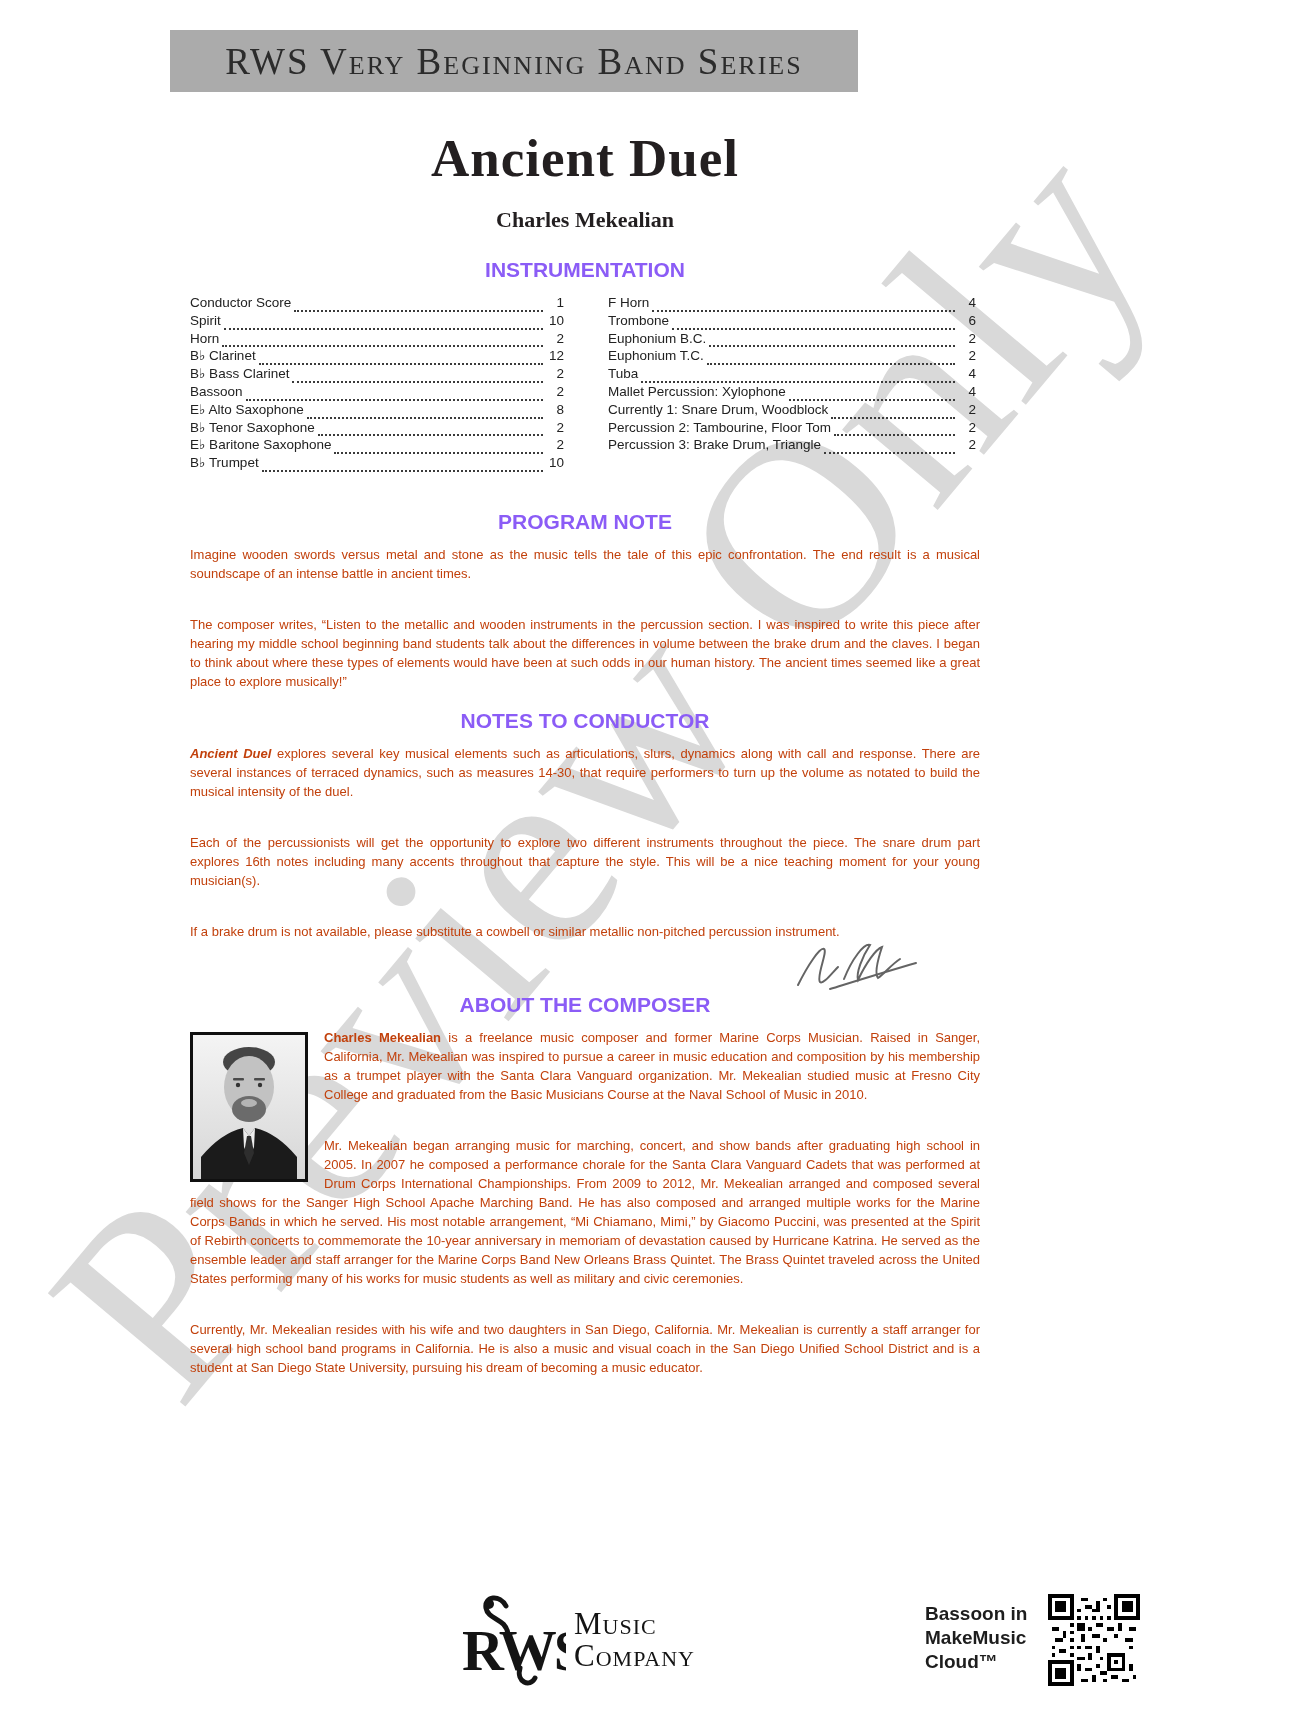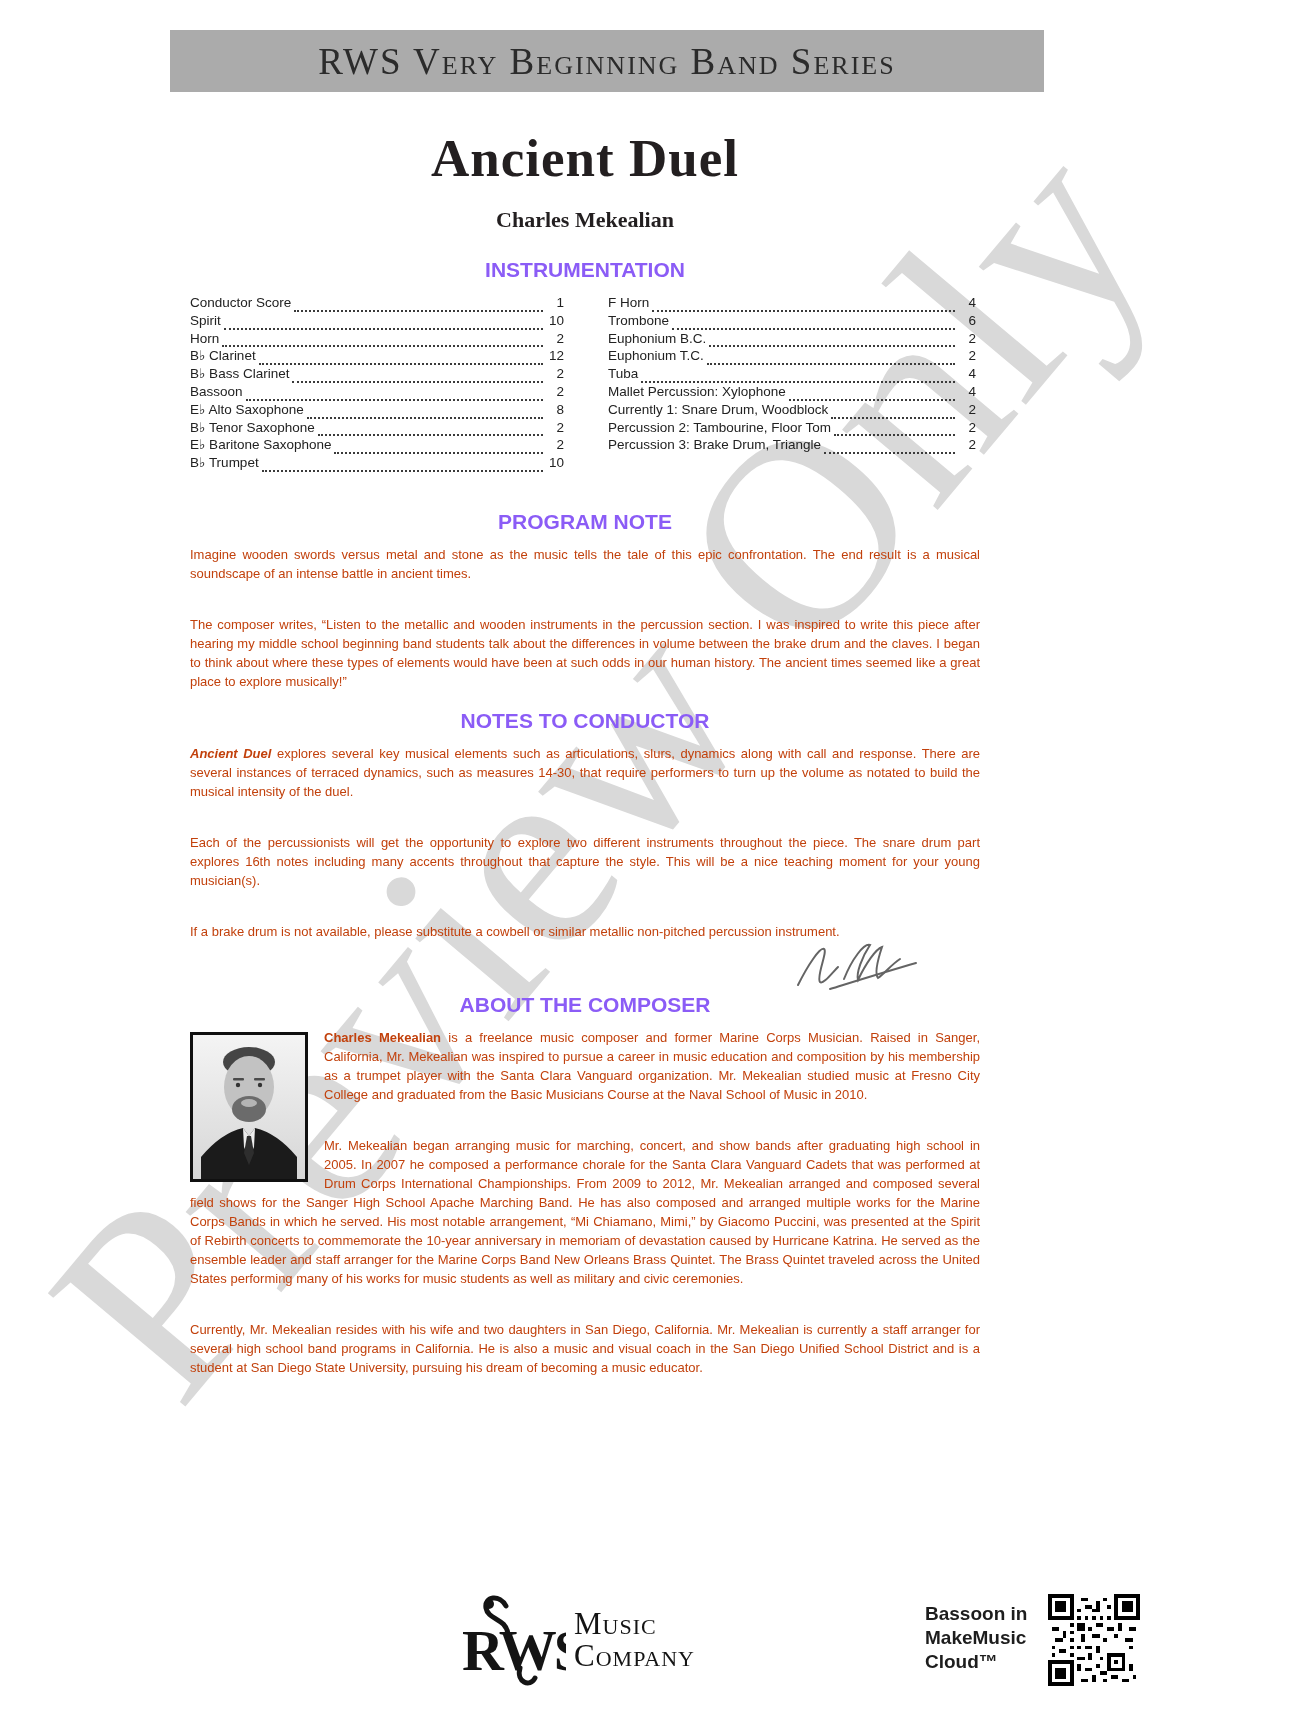--- a/index.html
+++ b/index.html
@@ -4,21 +4,21 @@
 <style>
   html,body{margin:0;padding:0;background:#ffffff;}
   .page{position:relative;width:1296px;height:1728px;background:#fff;overflow:hidden;
         font-family:"Liberation Sans",sans-serif;color:#262626;}
   
   .watermark{position:absolute;left:600px;top:770px;z-index:0;
              transform:translate(-50%,-50%) rotate(-50deg);
              font-family:"Liberation Serif",serif;font-size:272px;letter-spacing:2px;
              color:#d9d9d9;white-space:nowrap;pointer-events:none;}
   
-  .banner{position:absolute;left:170px;top:30px;width:874px;height:62px;background:#ababab;
+  .banner{position:absolute;left:170px;top:30px;width:688px;height:62px;background:#ababab;
           display:flex;align-items:center;justify-content:center;z-index:1;}
   .banner-text{font-family:"Liberation Serif",serif;font-variant:small-caps;font-size:37px;
                letter-spacing:2px;color:#2b2b2b;}
   
   .content{position:absolute;left:190px;top:130px;width:790px;z-index:1;}
   .title-main{text-align:center;font-family:"Liberation Serif",serif;font-weight:bold;
               font-size:53px;line-height:56px;margin:0;color:#231f20;letter-spacing:1px;}
   .title-sub{text-align:center;font-family:"Liberation Serif",serif;font-weight:bold;
              font-size:23px;line-height:26px;margin-top:2px;color:#231f20;}
   .title-composer{text-align:center;font-family:"Liberation Serif",serif;font-weight:bold;

